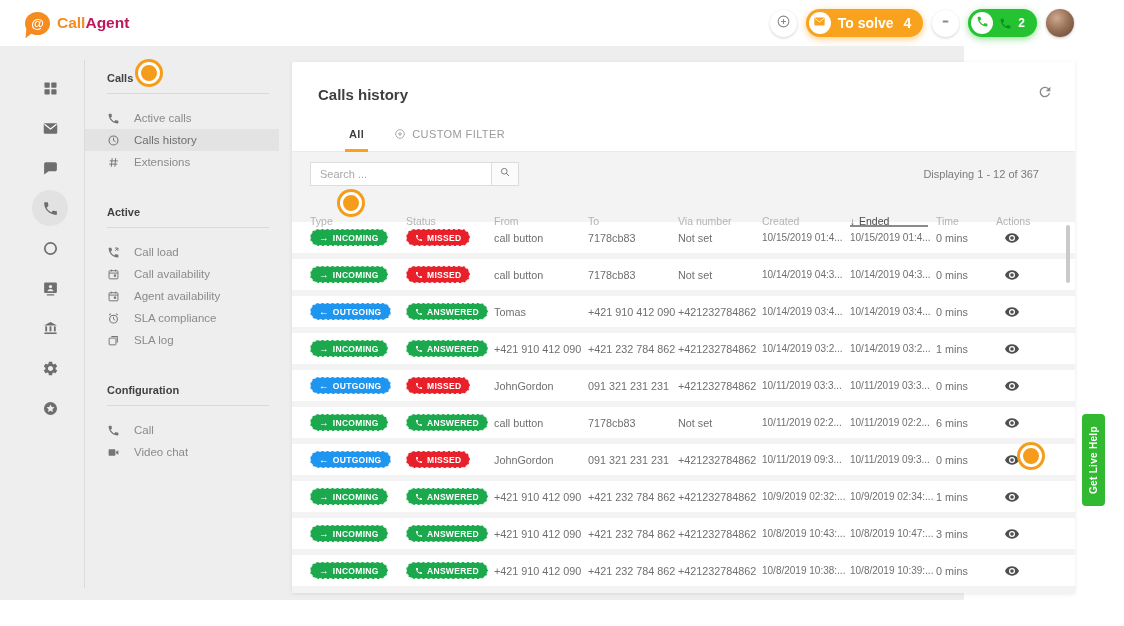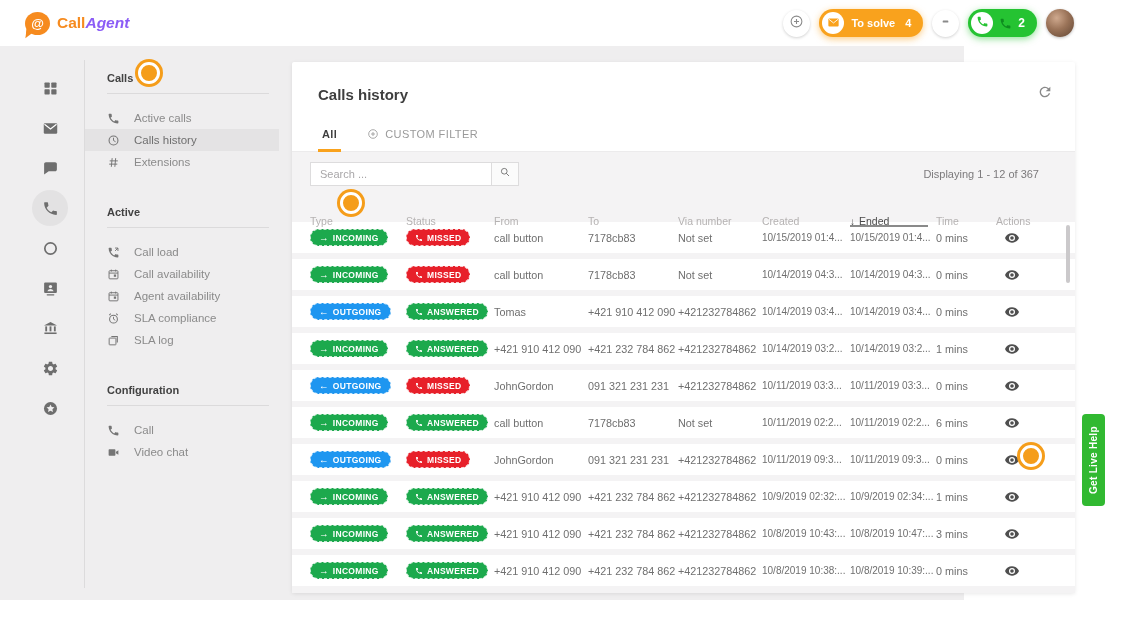--- a/index.html
+++ b/index.html
@@ -10,28 +10,28 @@
   
   .topbar { position:absolute; top:0; left:0; width:1124px; height:46px; background:#fff;
             display:flex; align-items:center; justify-content:space-between; padding:0 50px 0 25px; }
   .logo { display:flex; align-items:center; gap:7px; }
   .logo-bubble { width:25px; height:23px; background:#F68B1F; border-radius:50%; color:#fff; font-weight:bold;
                  font-size:13px; display:flex; align-items:center; justify-content:center; position:relative; }
   .logo-bubble:after { content:''; position:absolute; left:1px; bottom:-4px; width:0; height:0;
                  border:5px solid transparent; border-top-color:#F68B1F; border-left-color:#F68B1F; transform:rotate(8deg); }
   .logo-text { font-size:15.5px; }
   .logo-text i { font-style:normal; color:#F68B1F; font-weight:bold; }
-  .logo-text b { color:#8b5cf6;font-style:italic; }
+  .logo-text b { color:#be185d; }
   .topbar-right { display:flex; align-items:center; gap:9px; }
   .circle-btn { width:27px; height:27px; border-radius:50%; background:#fff; border:none; cursor:pointer;
                 box-shadow:0 1px 3px rgba(0,0,0,.18); display:flex; align-items:center; justify-content:center; color:#8A8A8A; }
   .circle-btn svg { width:15px; height:15px; }
   .pill { height:28px; border-radius:14px; border:none; display:flex; align-items:center; gap:7px;
           padding:0 12px 0 3px; color:#fff; font-weight:bold; cursor:pointer; font-family:inherit; }
-  .solve-pill { background:var(--orange); font-size:11px; box-shadow:0 2px 7px rgba(249,162,29,.55); }
+  .solve-pill { background:var(--orange); font-size:14px; box-shadow:0 2px 7px rgba(249,162,29,.55); }
   .call-pill  { background:var(--pillgreen); font-size:12px; gap:6px; box-shadow:0 2px 7px rgba(37,195,50,.5); }
   .pill-circle { width:22px; height:22px; background:#fff; border-radius:50%; display:flex; align-items:center; justify-content:center; }
   .pill-circle svg { width:13px; height:13px; }
   .solve-pill .pill-circle { color:var(--orange); }
   .call-pill  .pill-circle { color:var(--pillgreen); }
   .call-pill .dark { color:#0E8C1F; display:flex; }
   .call-pill .dark svg { width:13px; height:13px; }
   .pill-count { margin-left:3px; }
   .avatar { width:28px; height:28px; border-radius:50%; cursor:pointer;
             background:radial-gradient(circle at 38% 32%, #CFA98E 0%, #9A7358 45%, #5F4433 100%);
@@ -61,21 +61,21 @@
   
   .card { position:absolute; left:292px; top:16px; width:783px; height:531px; background:#fff;
           border-radius:2px; box-shadow:0 1px 4px rgba(0,0,0,.09); }
   .card-head { position:relative; height:90px; border-bottom:1px solid #ECEBEC; }
   .card-head h1 { position:absolute; left:26px; top:24px; font-size:15px; font-weight:bold; color:#3E3E3E; }
   .refresh { position:absolute; right:22px; top:22px; border:none; background:none; color:#8A8A8A; cursor:pointer; }
   .refresh svg { width:16px; height:16px; }
   .tabs { position:absolute; left:26px; bottom:-1px; display:flex; align-items:flex-end; gap:22px; }
   .tab { height:34px; display:flex; align-items:center; gap:6px; padding:0 4px; border-bottom:3px solid transparent;
          font-size:11px; color:#9A9A9A; letter-spacing:.4px; cursor:pointer; }
-  .tab.active { color:#3F3F3F; font-weight:bold; border-bottom-color:var(--orange); }
+  .tab.active { color:#3F3F3F; font-weight:bold; border-bottom-color:var(--orange);margin-left:27px; }
   .tab .ic { display:flex; }
   .tab .ic svg { width:12px; height:12px; }
 
   .toolbar { height:43px; background:#F4F3F4; display:flex; align-items:center; padding:0 36px 0 18px; }
   .searchbox { display:flex; height:24px; }
   .searchbox input { width:182px; border:1px solid #DDDCDD; background:#fff; padding:0 9px; font-size:11px;
                      color:#555; outline:none; font-family:inherit; }
   .searchbox input::placeholder { color:#A9A7A9; }
   .searchbtn { width:27px; border:1px solid #DDDCDD; border-left:none; background:#FBFBFB; color:#777;
                display:flex; align-items:center; justify-content:center; cursor:pointer; }

